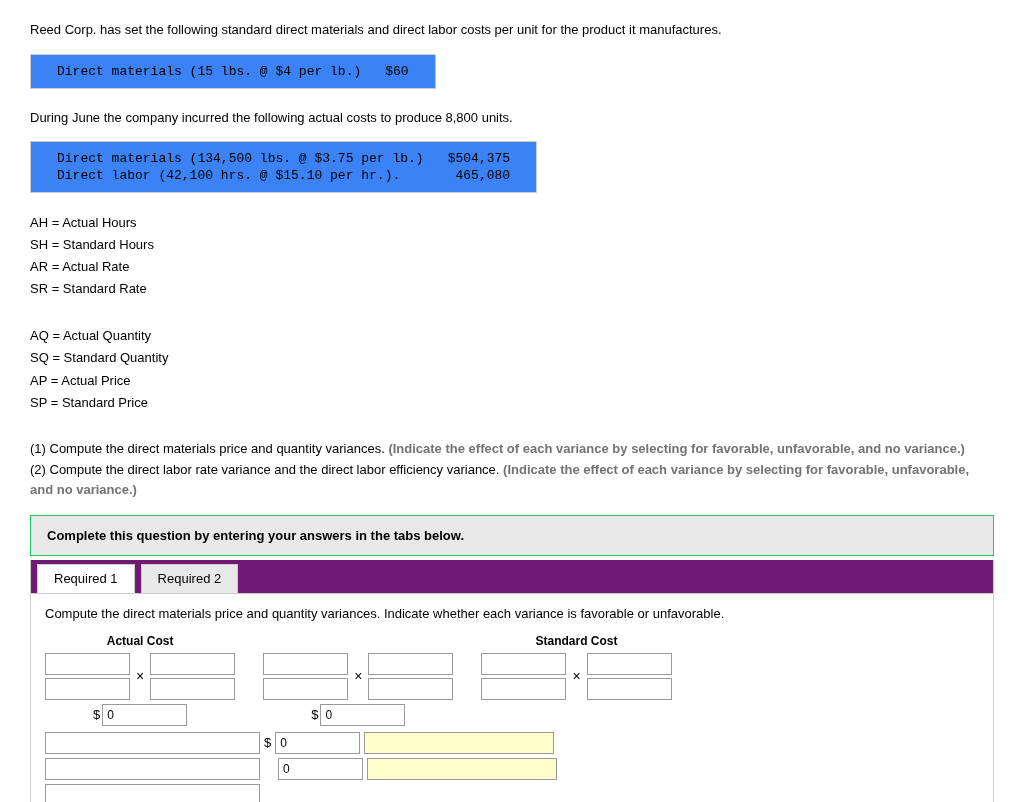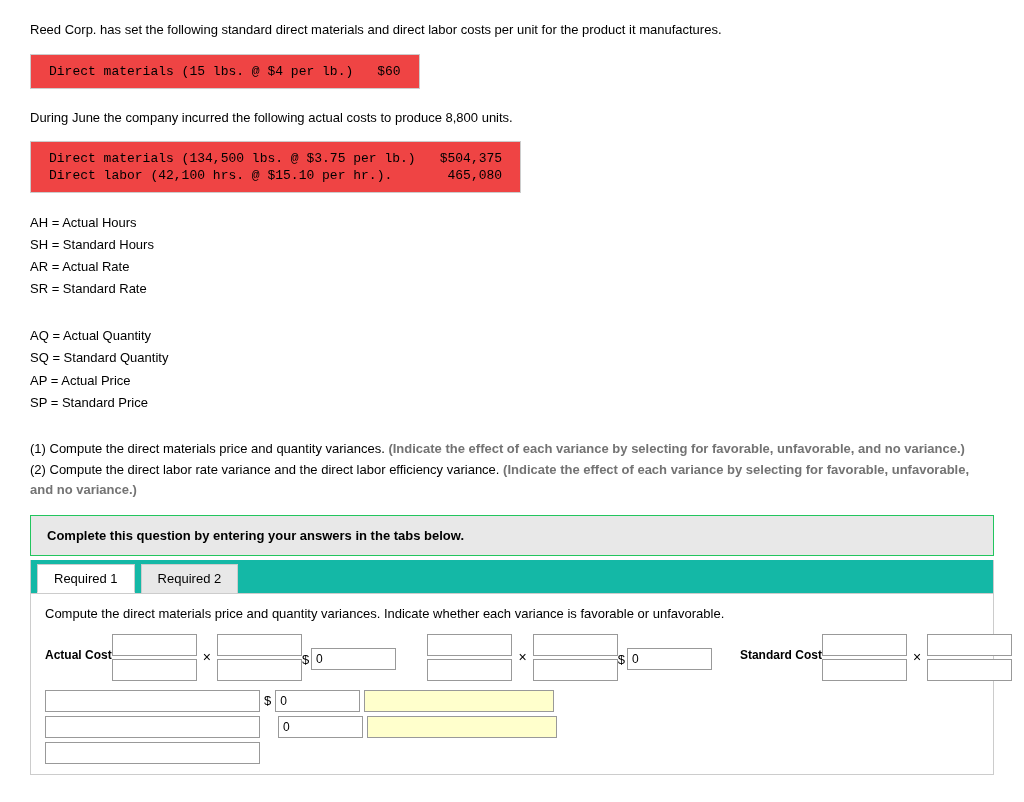--- a/index.html
+++ b/index.html
@@ -10,24 +10,24 @@
       color: #000;
       padding: 20px 30px;
       max-width: 1024px;
     }
     .intro-text {
       margin-bottom: 14px;
       line-height: 1.5;
     }
     .cost-table {
       border: 1px solid #ccc;
-      padding: 8px 14px;
+      padding: 8px 22px;
       display: inline-block;
       margin-bottom: 16px;
-      background: #ef4444;
+      background: #3b82f6;
     }
     .cost-table table {
       border-collapse: collapse;
     }
     .cost-table td {
       padding: 1px 4px;
       font-family: 'Courier New', monospace;
       font-size: 13px;
       white-space: pre;
     }
@@ -61,21 +61,21 @@
     .complete-box strong {
       font-weight: bold;
     }
     .tabs-container {
       border: 1px solid #ccc;
       border-top: none;
     }
     .tabs-row {
       display: flex;
       border-bottom: 1px solid #ccc;
-      background: #14b8a6;
+      background: #701a75;
     }
     .tab {
       padding: 6px 16px;
       border: 1px solid #ccc;
       border-bottom: none;
       background: #fff;
       cursor: pointer;
       font-size: 13px;
       margin-top: 4px;
       margin-left: 6px;
@@ -99,21 +99,21 @@
       line-height: 1.5;
     }
     
     .variance-grid {
       display: flex;
       align-items: flex-start;
       gap: 0;
     }
     .vgroup {
       display: flex;
-      flex-direction: row;
+      flex-direction: column;
       align-items: center;
     }
     .vgroup-title {
       font-weight: bold;
       font-size: 12px;
       margin-bottom: 5px;
       white-space: nowrap;
     }
     .vgroup-inputs {
       display: flex;

